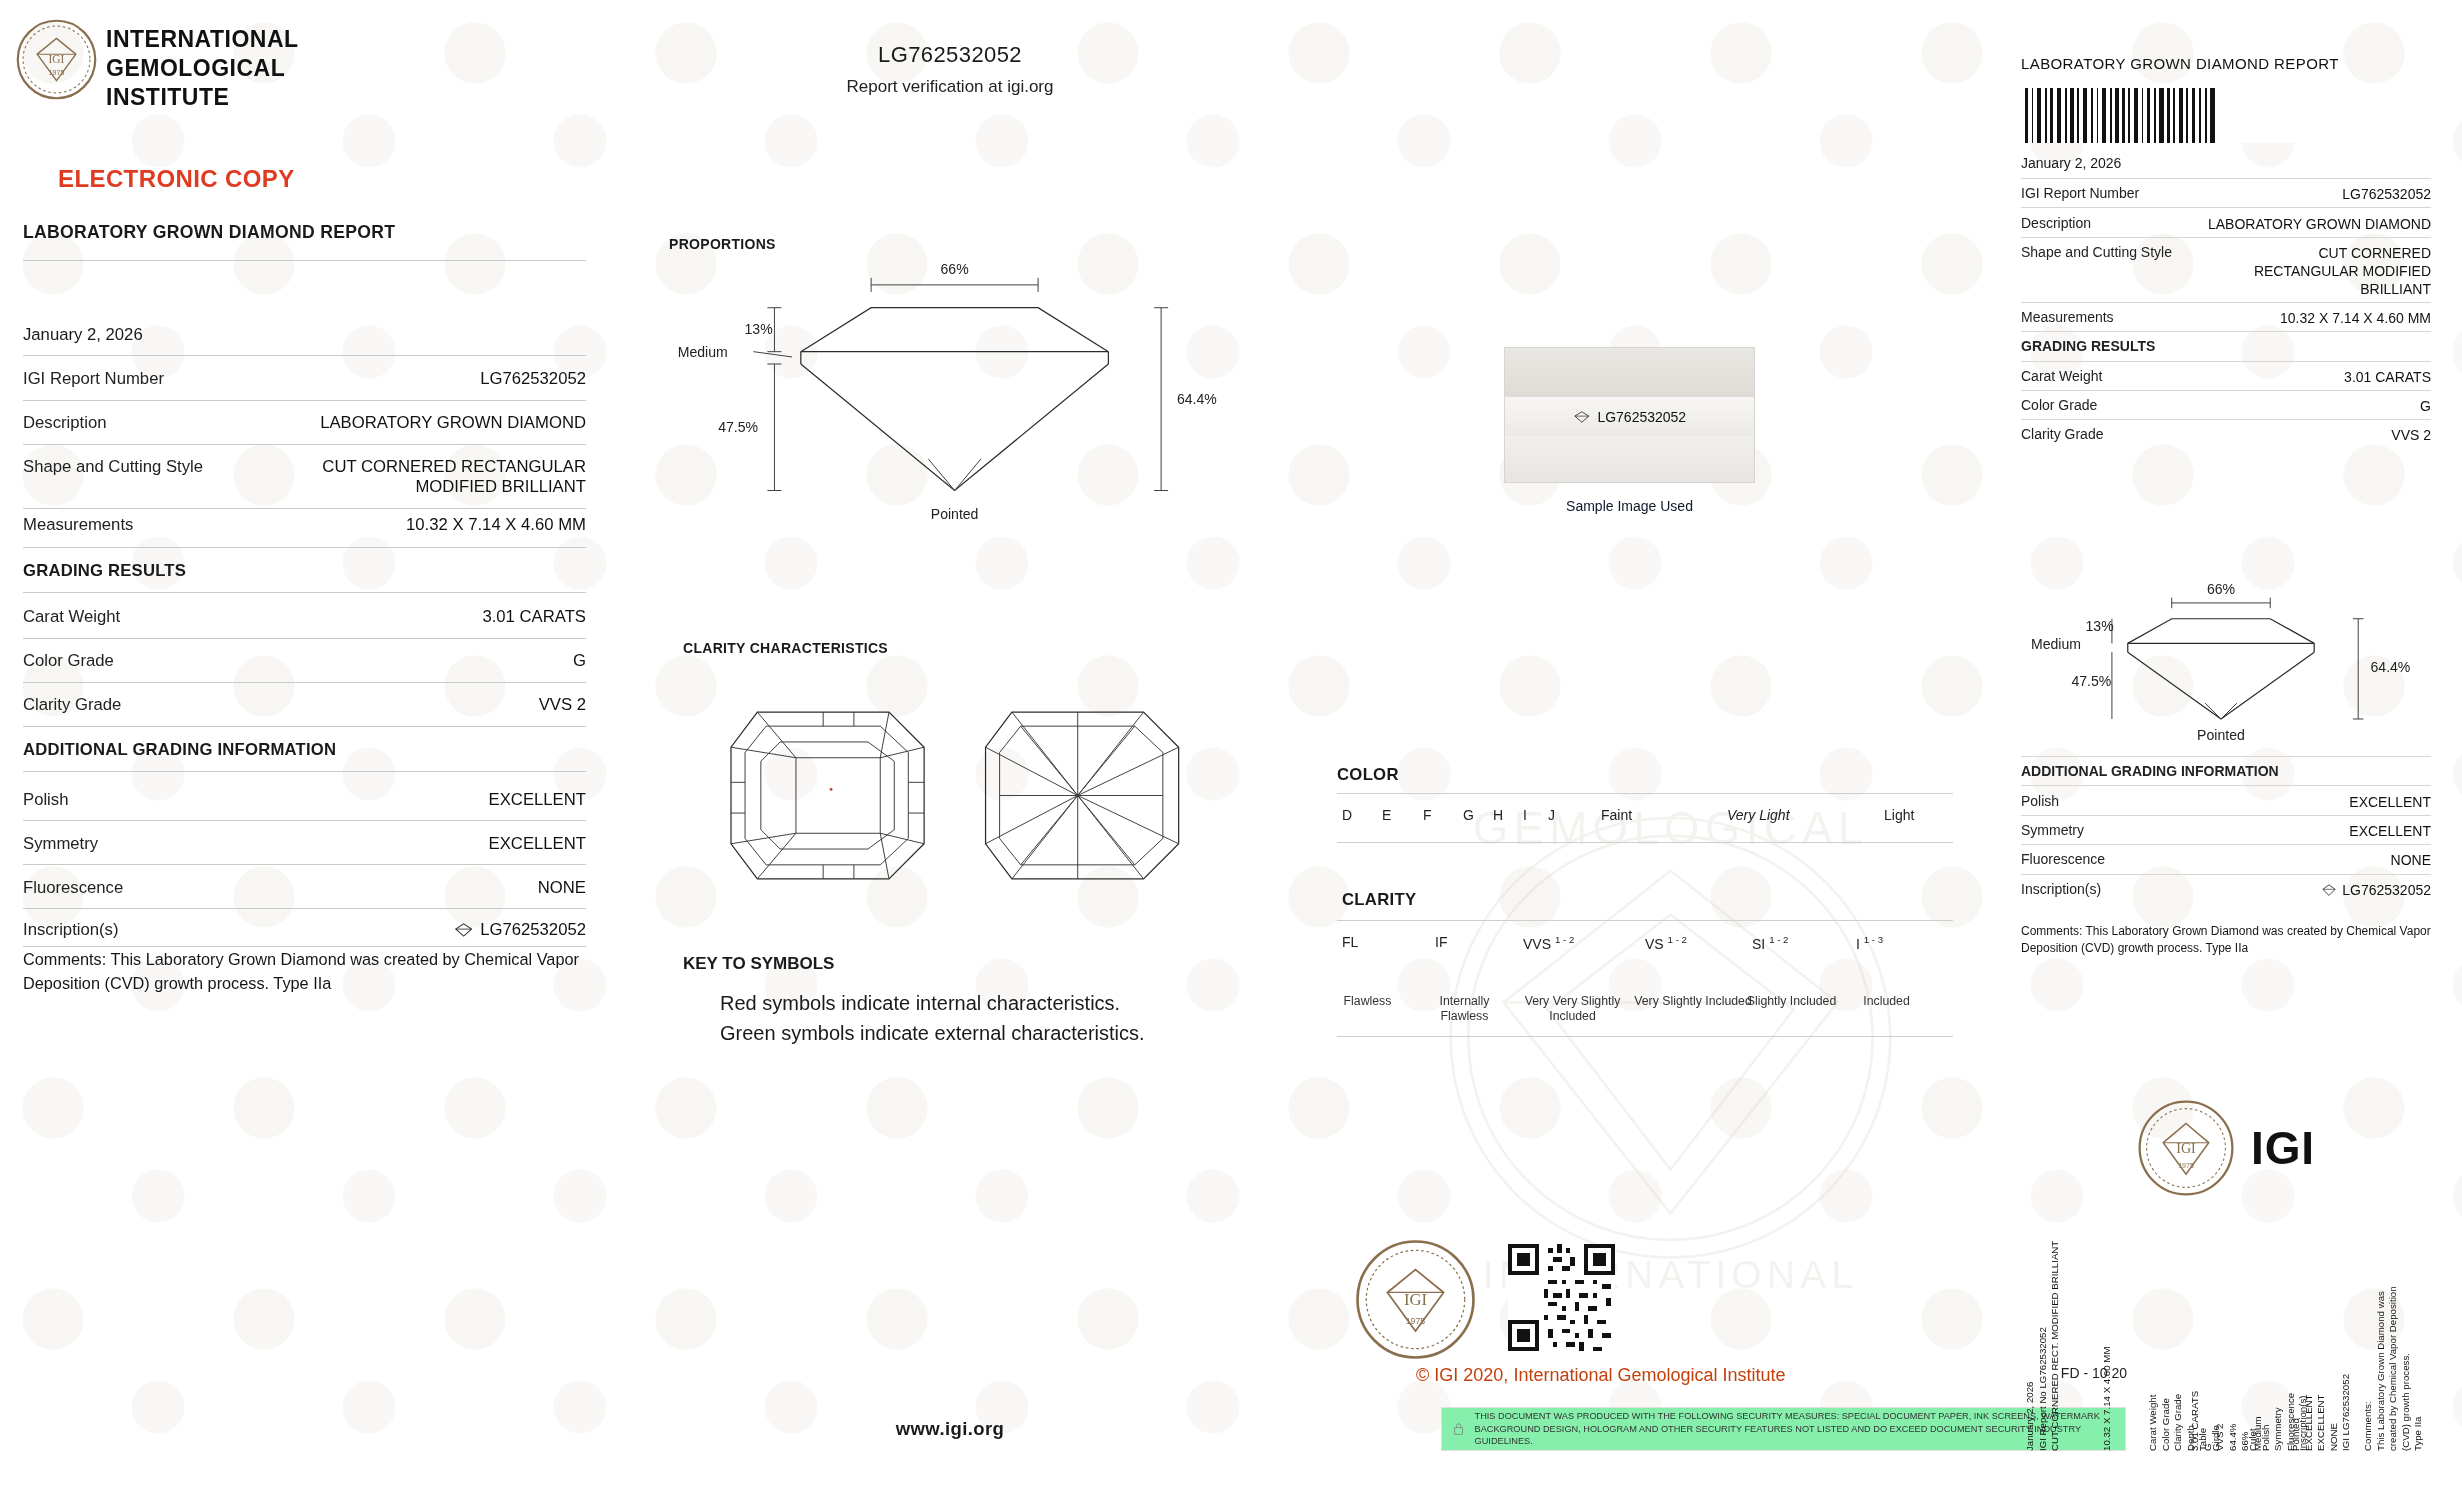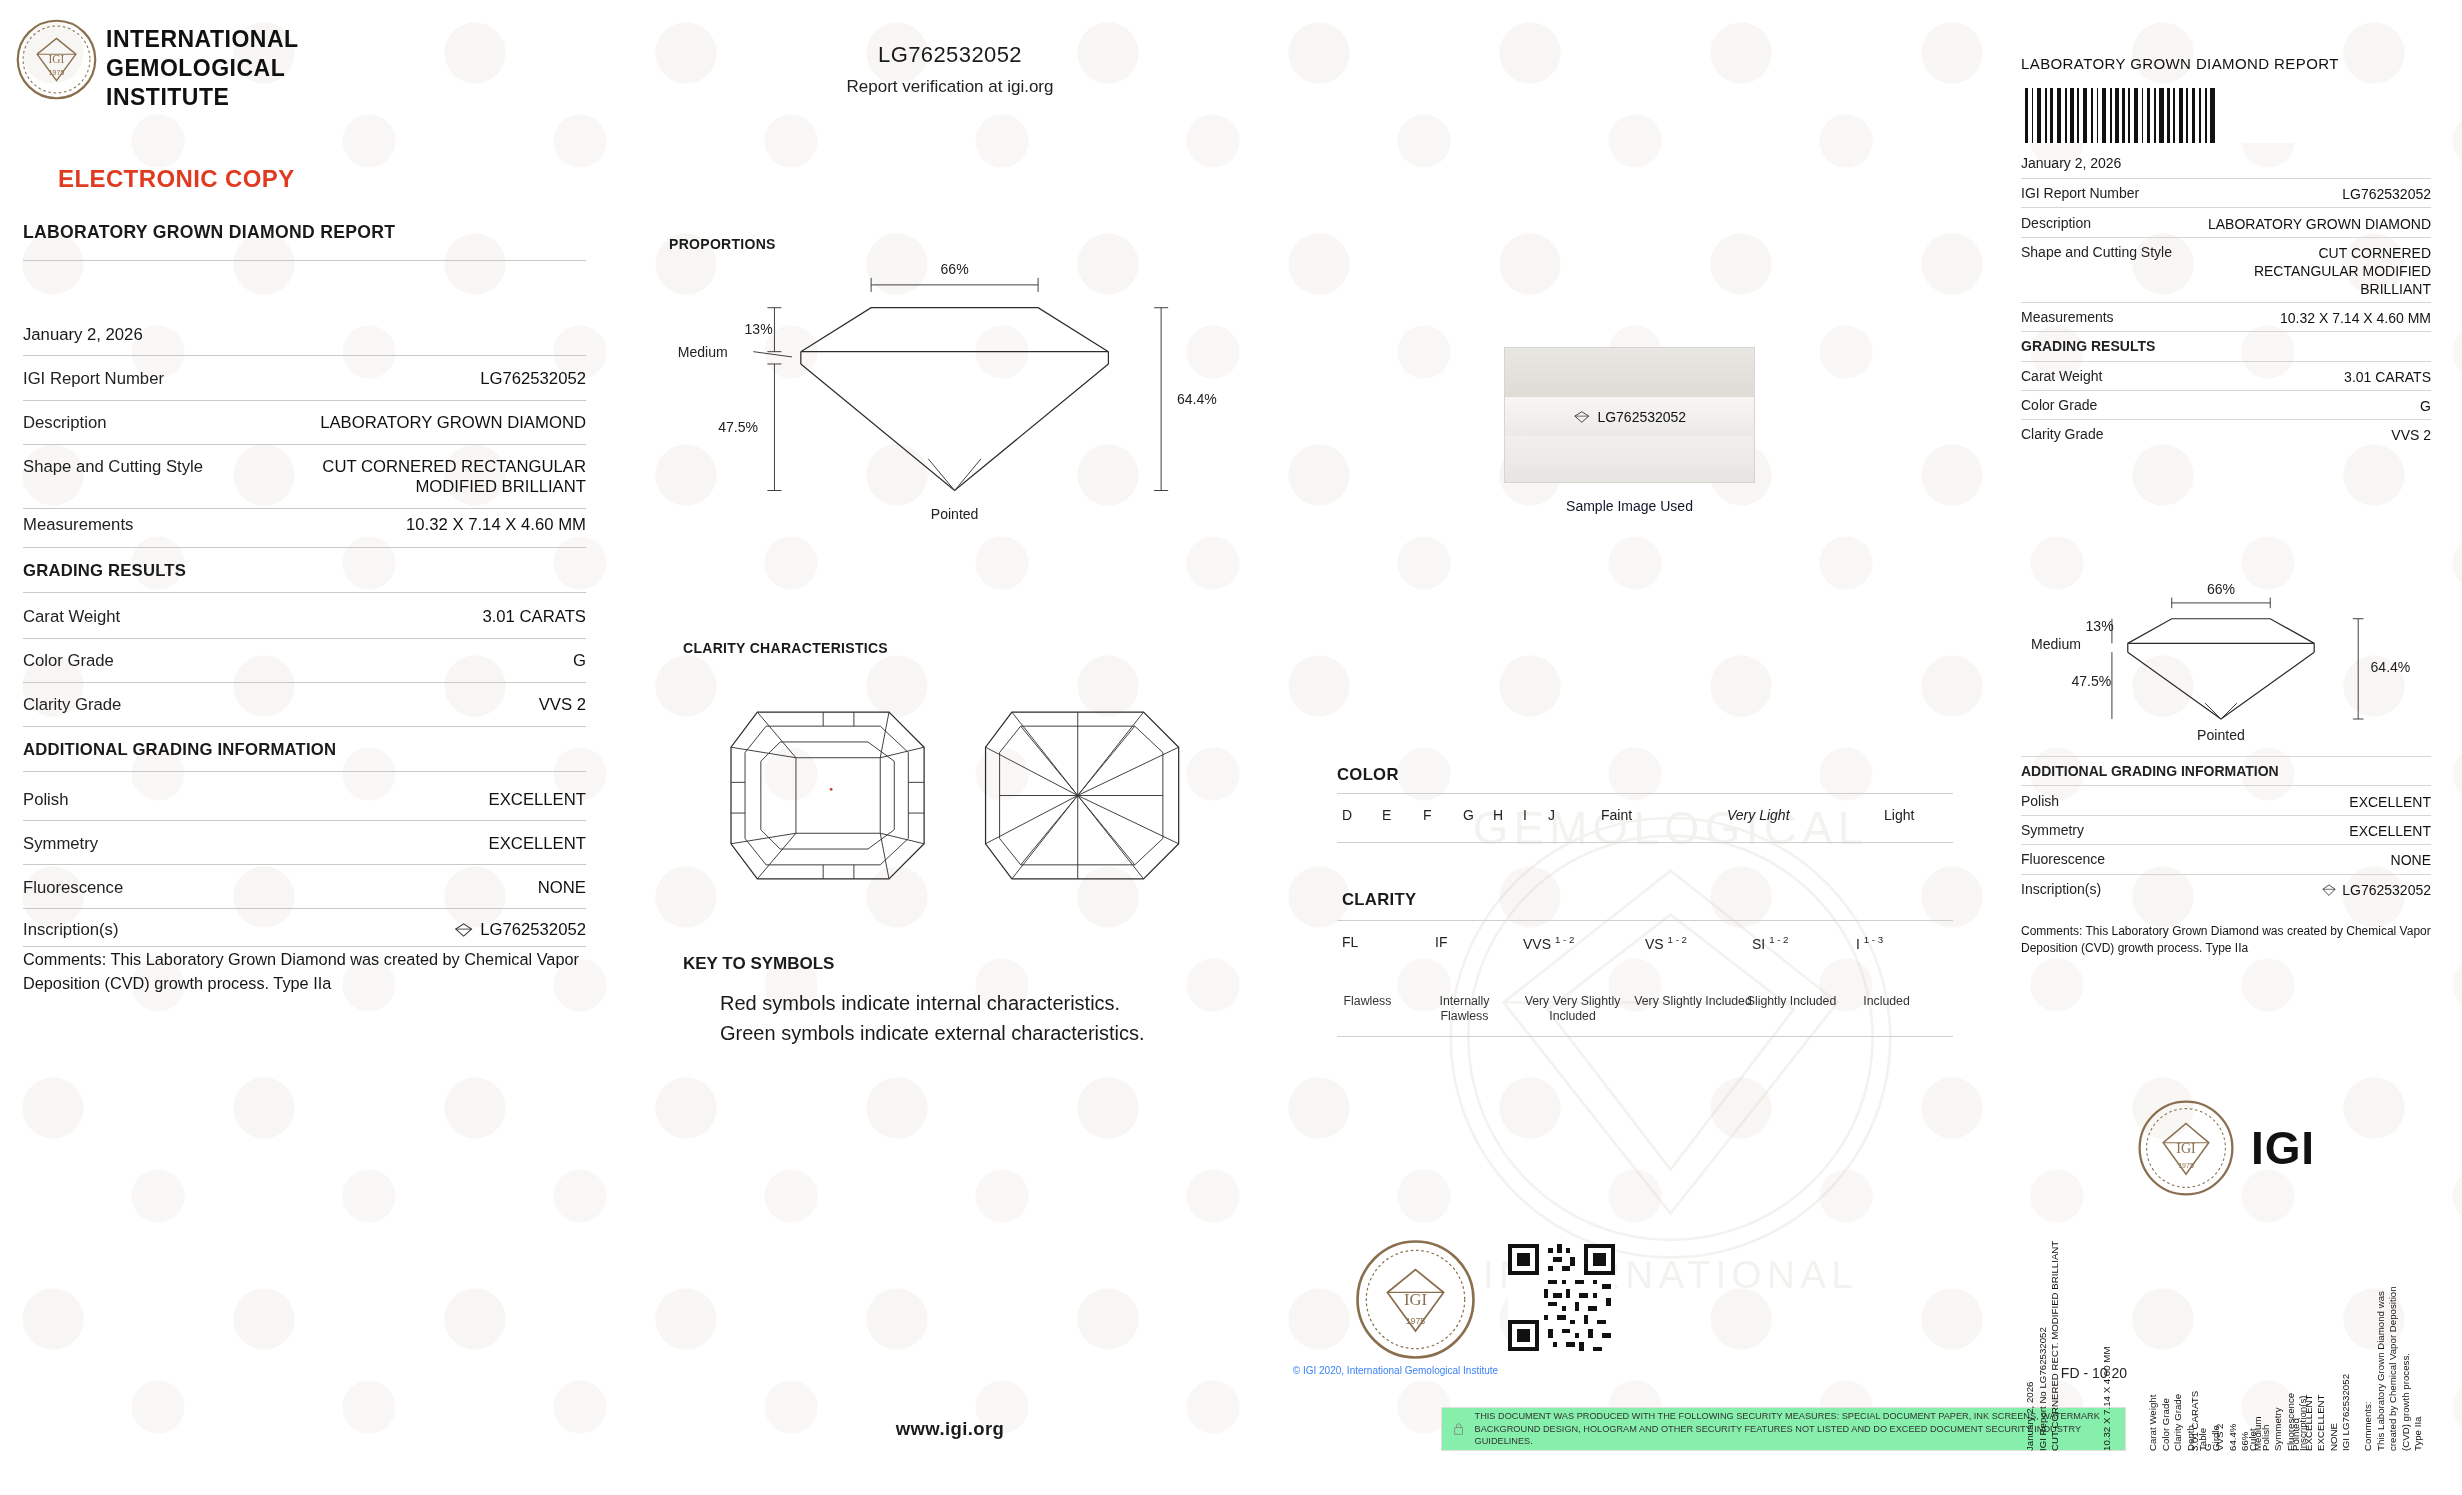--- a/index.html
+++ b/index.html
@@ -86,21 +86,21 @@
     font-size:14px; color:#111;
   }
   .photo-cap { position:absolute; left:220px; top:498px; width:251px; text-align:center; font-size:14px; color:#0f172a; }
 
   .scale-title { position:absolute; font-size:16.7px; font-weight:bold; letter-spacing:0.3px; }
   .scale-line { position:absolute; background:#cfcfcf; height:0.9px; }
   .tick { position:absolute; font-size:14px; color:#222; }
   .tick small { font-size:9.7px; vertical-align:super; }
   .tick-sub { position:absolute; font-size:12.3px; color:#333; line-height:1.25; text-align:center; }
 
-  .copy { position:absolute; left:8.8px; top:1365px; width:616px; text-align:left; font-size:10px; color:#3b82f6; }
+  .copy { position:absolute; left:8.8px; top:1365px; width:616px; text-align:center; font-size:18px; color:#c2410c; }
   .fd { position:absolute; right:-104px; top:1365px; font-size:14px; color:#222; }
 
   .seal { position:absolute; left:70px; top:1238px; width:123px; height:123px; }
   .qr { position:absolute; left:224px; top:1244px; width:107px; height:107px; }
 
   .security {
     position:absolute; left:157px; top:1407px; width:685px; height:44px;
     background:#86efac; border:0.9px solid #e2e0dd; display:flex; align-items:center; gap:10.6px; padding:0 10.6px;
   }
   .security .txt { font-size:9.2px; line-height:1.35; color:#333; }

